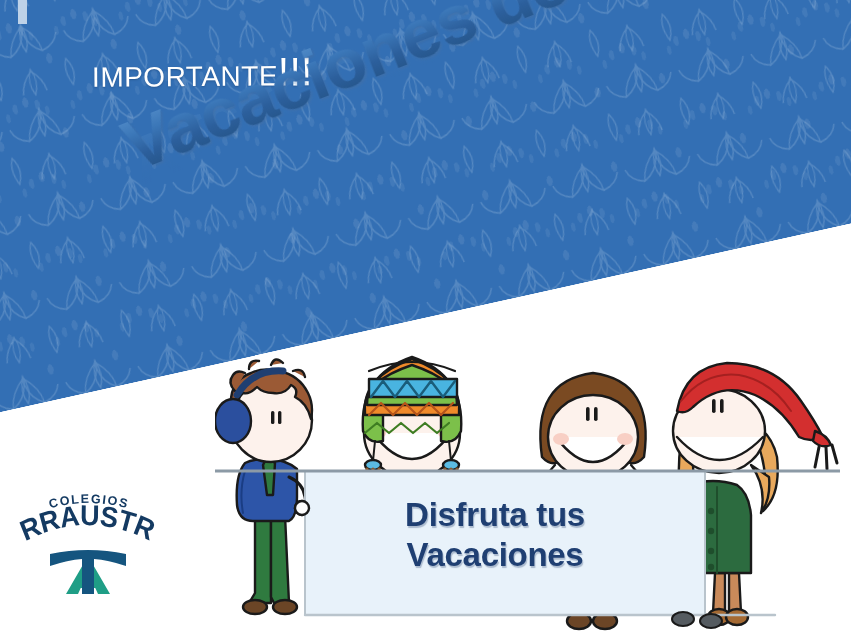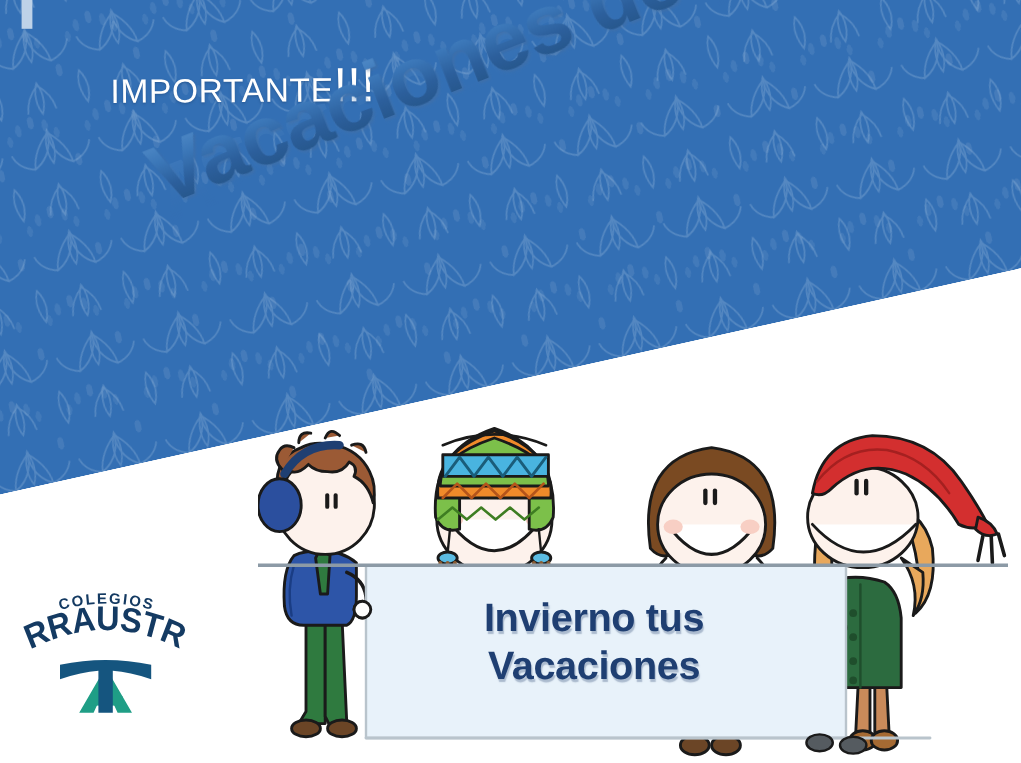--- a/index.html
+++ b/index.html
@@ -336,17 +336,17 @@
       </g>
 
       <ellipse cx="468" cy="274" rx="11" ry="7" fill="#555b60" stroke="#1a1a1a" stroke-width="2"></ellipse>
       <ellipse cx="496" cy="276" rx="11" ry="7" fill="#555b60" stroke="#1a1a1a" stroke-width="2"></ellipse>
 
       <circle cx="87" cy="163" r="7" fill="#fdfdfd"></circle>
     </g>
   </svg>
 
   <div id="banner-text">
-    <span class="bt-line">Invierno tus</span>
+    <span class="bt-line">Disfruta tus</span>
     <span class="bt-line">Vacaciones</span>
   </div>
 
 </div>
 
 </body></html>

